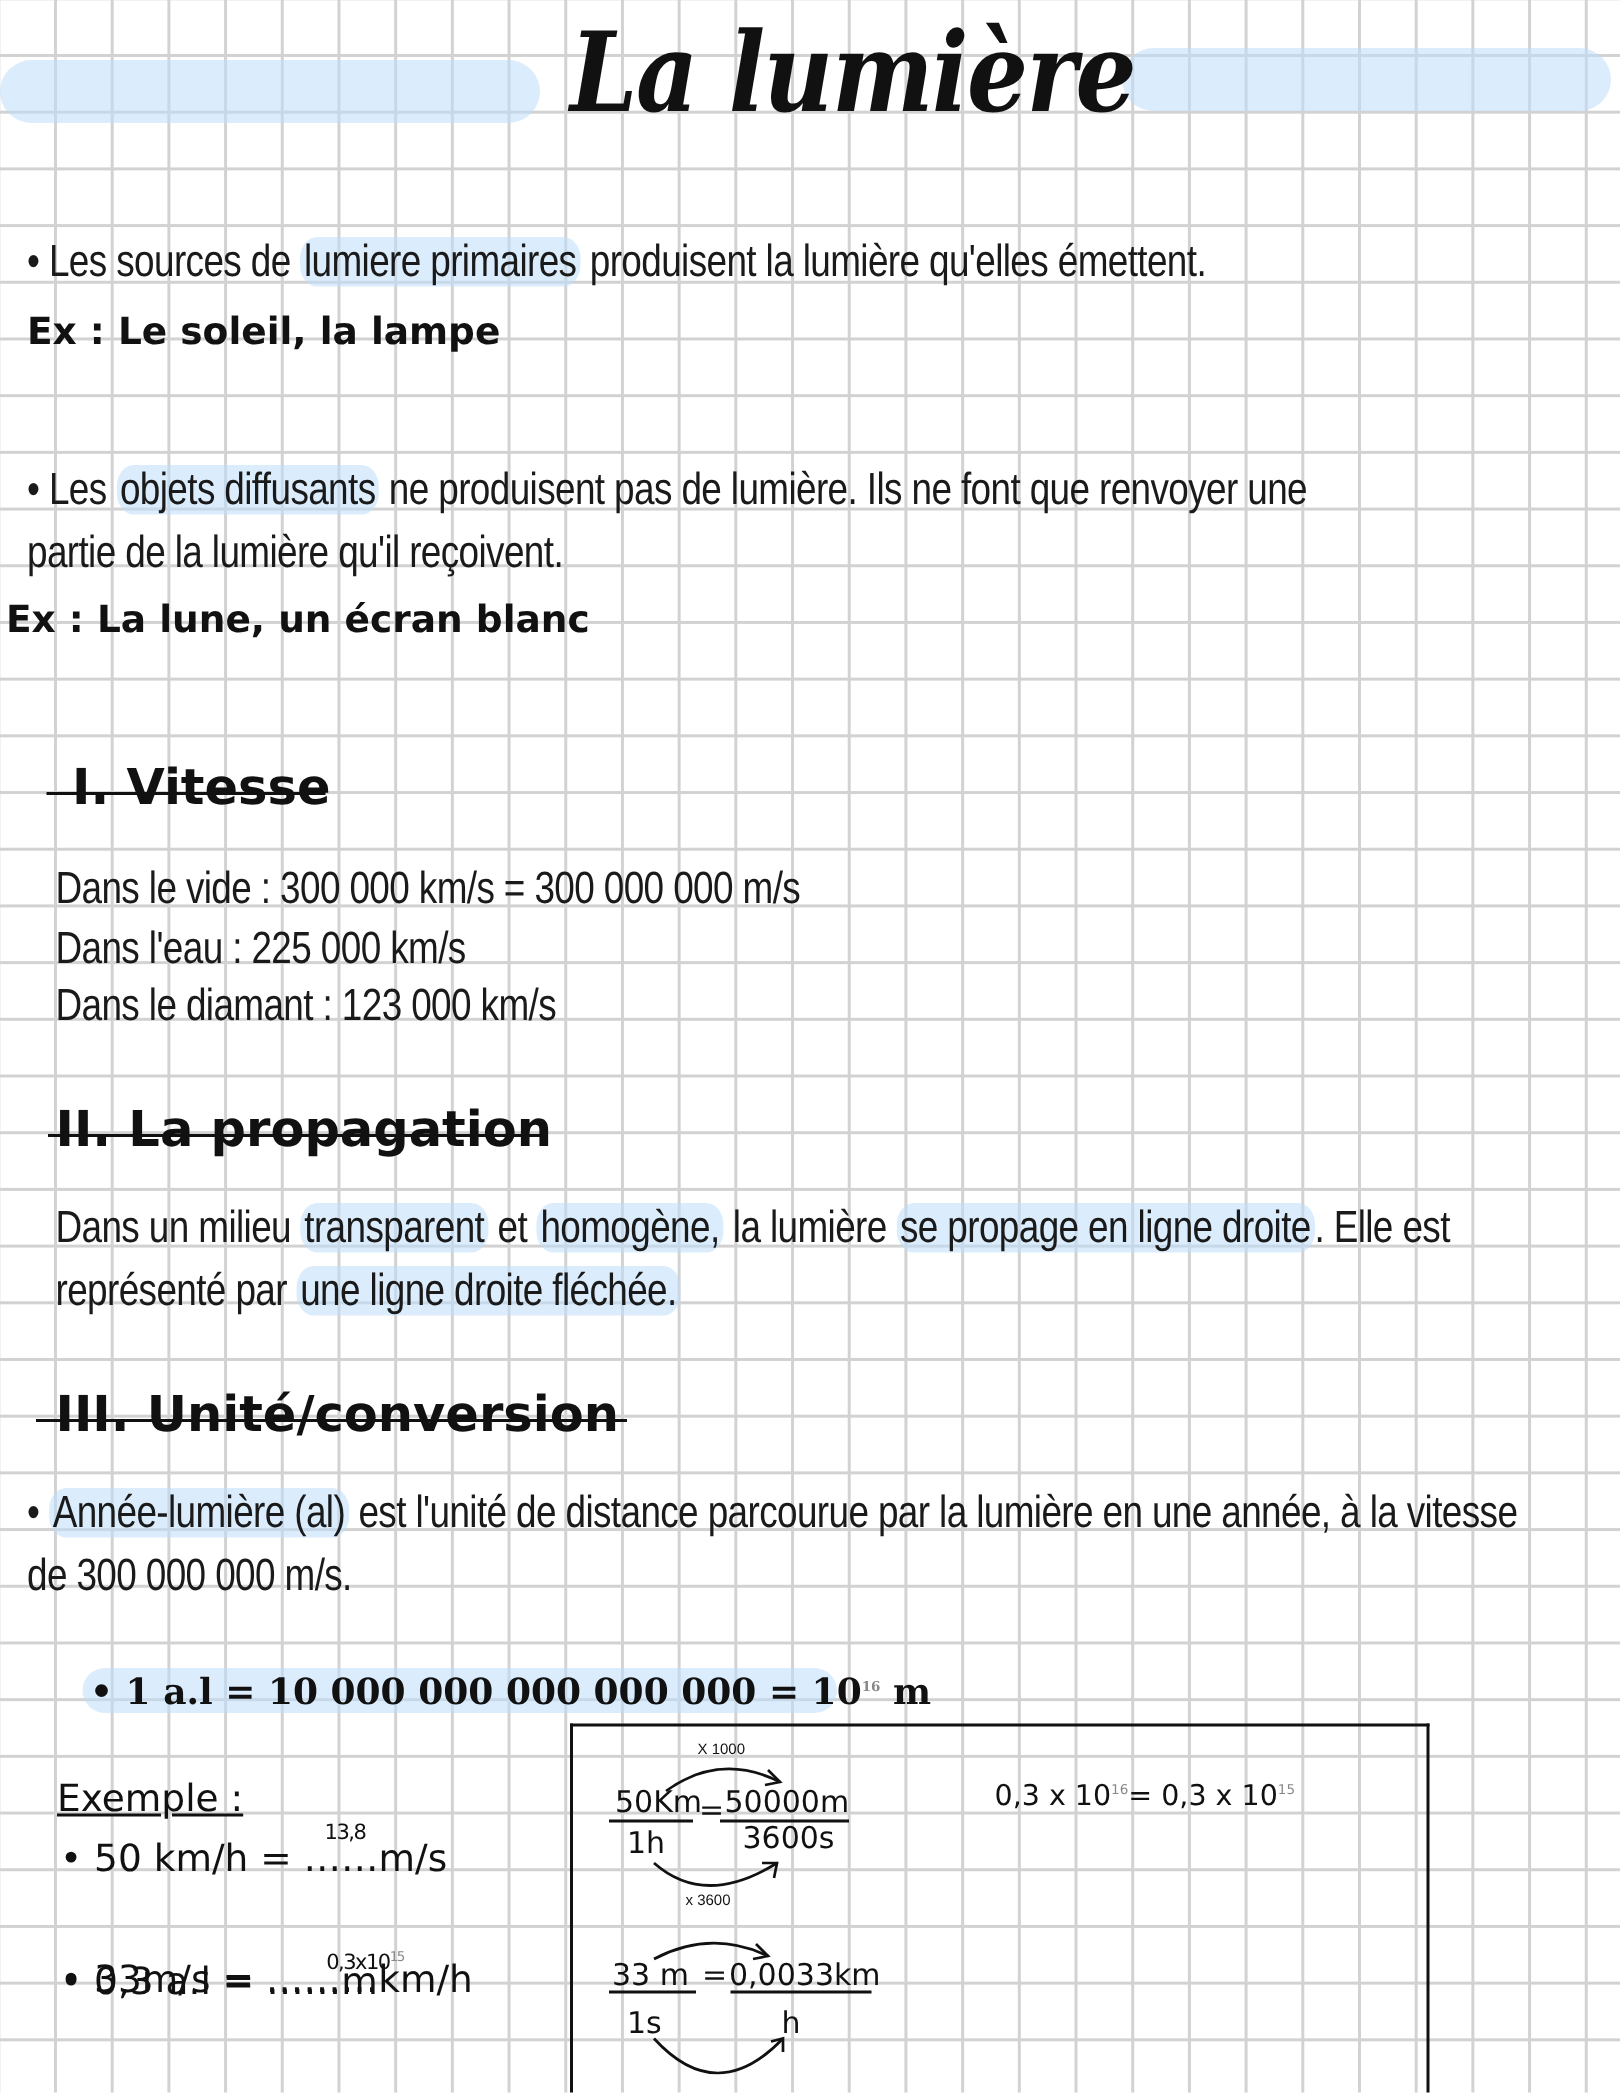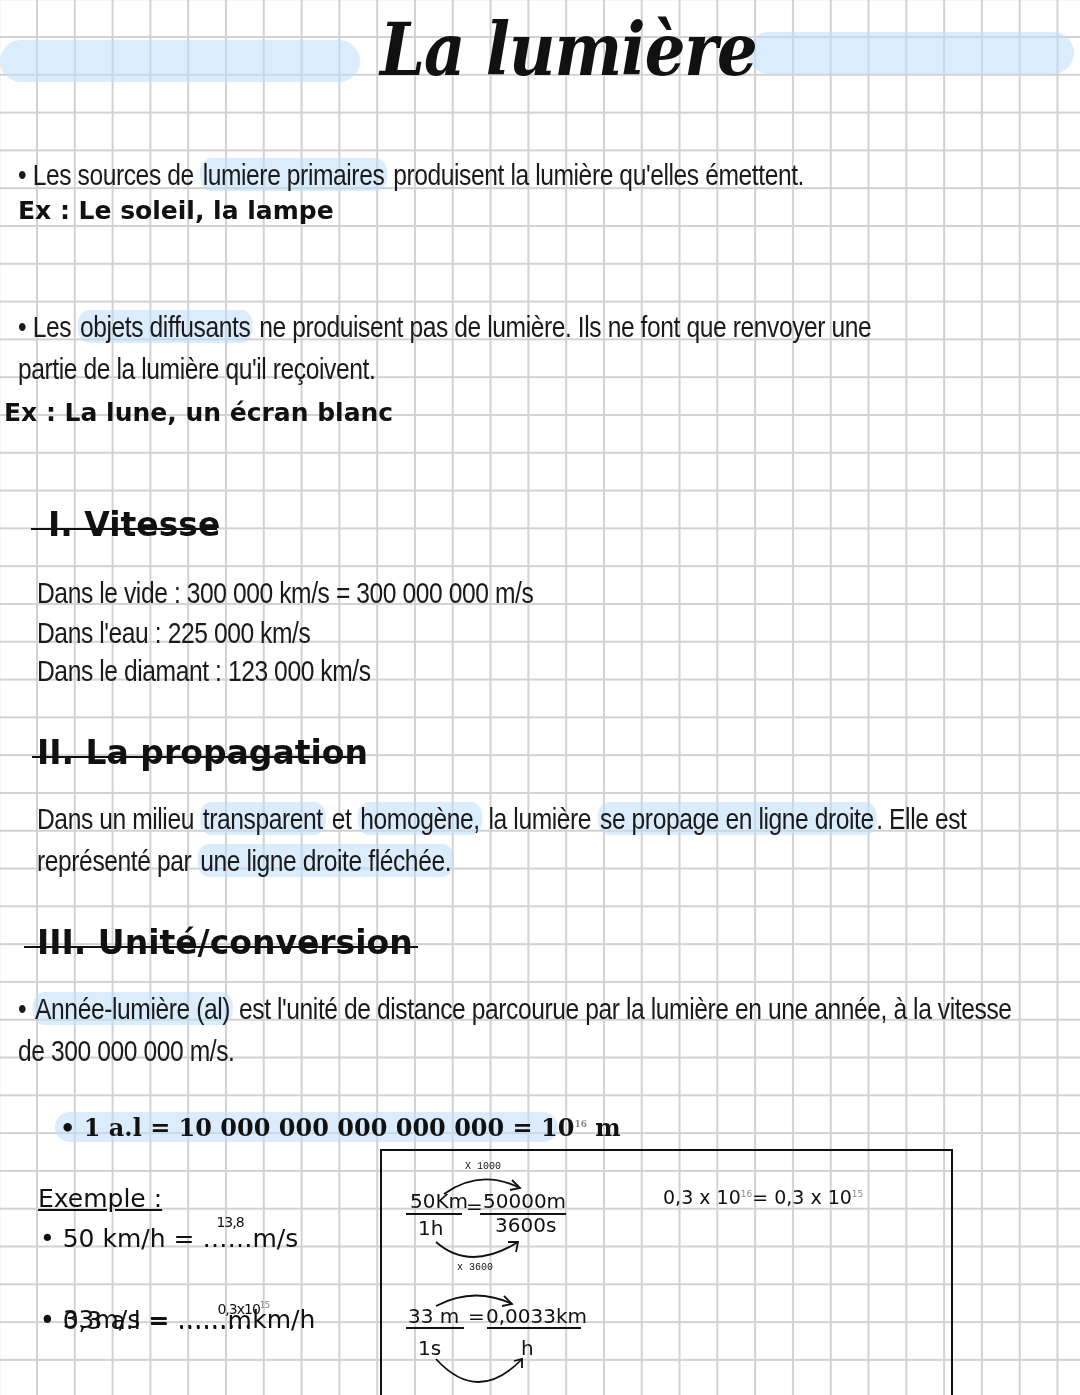--- a/index.html
+++ b/index.html
@@ -32,37 +32,37 @@
       font-family: "DejaVu Sans", sans-serif; font-weight: bold; font-size: 33px; white-space: nowrap; margin-top: 13px;
     }
     .heading-rule { position: absolute; height: 2px; background: #111; }
     .formula {
       font-family: "DejaVu Serif", serif; font-weight: bold; font-size: 24px; white-space: nowrap;
     }
     .ex-line { font-family: "DejaVu Sans", sans-serif; font-size: 25px; white-space: nowrap; }
     .small-hand { font-size: 14px; font-weight: normal; letter-spacing: -1px; position: relative; top: -10px; }
     .box { position: absolute; left: 380px; top: 1149px; width: 569px; height: 260px; border: 2px solid #111; border-bottom: none; }
     .calc { font-family: "DejaVu Sans", sans-serif; font-size: 20px; white-space: nowrap; }
-    .tiny { font-family: Liberation Mono, monospace; font-size: 10px; white-space: nowrap; }
+    .tiny { font-family: Liberation Sans, sans-serif; font-size: 10px; white-space: nowrap; }
     .frac-line { position: absolute; height: 2px; background: #111; }
     sup { font-size: 9px; color: #888; }
   </style>
 </head>
 <body>
 
 <div class="pill" style="left:0;top:40px;width:360px;height:42px;"></div>
 <div class="pill" style="left:748px;top:32px;width:326px;height:42px;"></div>
 
 <div class="abs title">La lumière</div>
 
 <div class="abs thin" style="left:18px;top:158px;">
   <span>•</span>
   <span>Les sources de </span><span class="hl">lumiere primaires</span><span> produisent la lumière qu'elles émettent.</span>
 </div>
-<div class="abs bold-ex" style="left:18px;top:196px;text-align:center;">Ex : Le soleil, la lampe</div>
+<div class="abs bold-ex" style="left:18px;top:206px;text-align:center;">Ex : Le soleil, la lampe</div>
 
 <div class="abs thin" style="left:18px;top:310px;">
   <span>•</span>
   <span>Les </span><span class="hl">objets diffusants</span><span> ne produisent pas de lumière. Ils ne font que renvoyer une</span>
 </div>
 <div class="abs thin" style="left:18px;top:352px;">partie de la lumière qu'il reçoivent.</div>
 <div class="abs bold-ex" style="left:4px;top:398px;">Ex : La lune, un écran blanc</div>
 
 <div class="abs heading" style="left:48px;top:492px;">I. Vitesse</div>
 <div class="heading-rule" style="left:31px;top:528px;width:186px;"></div>

